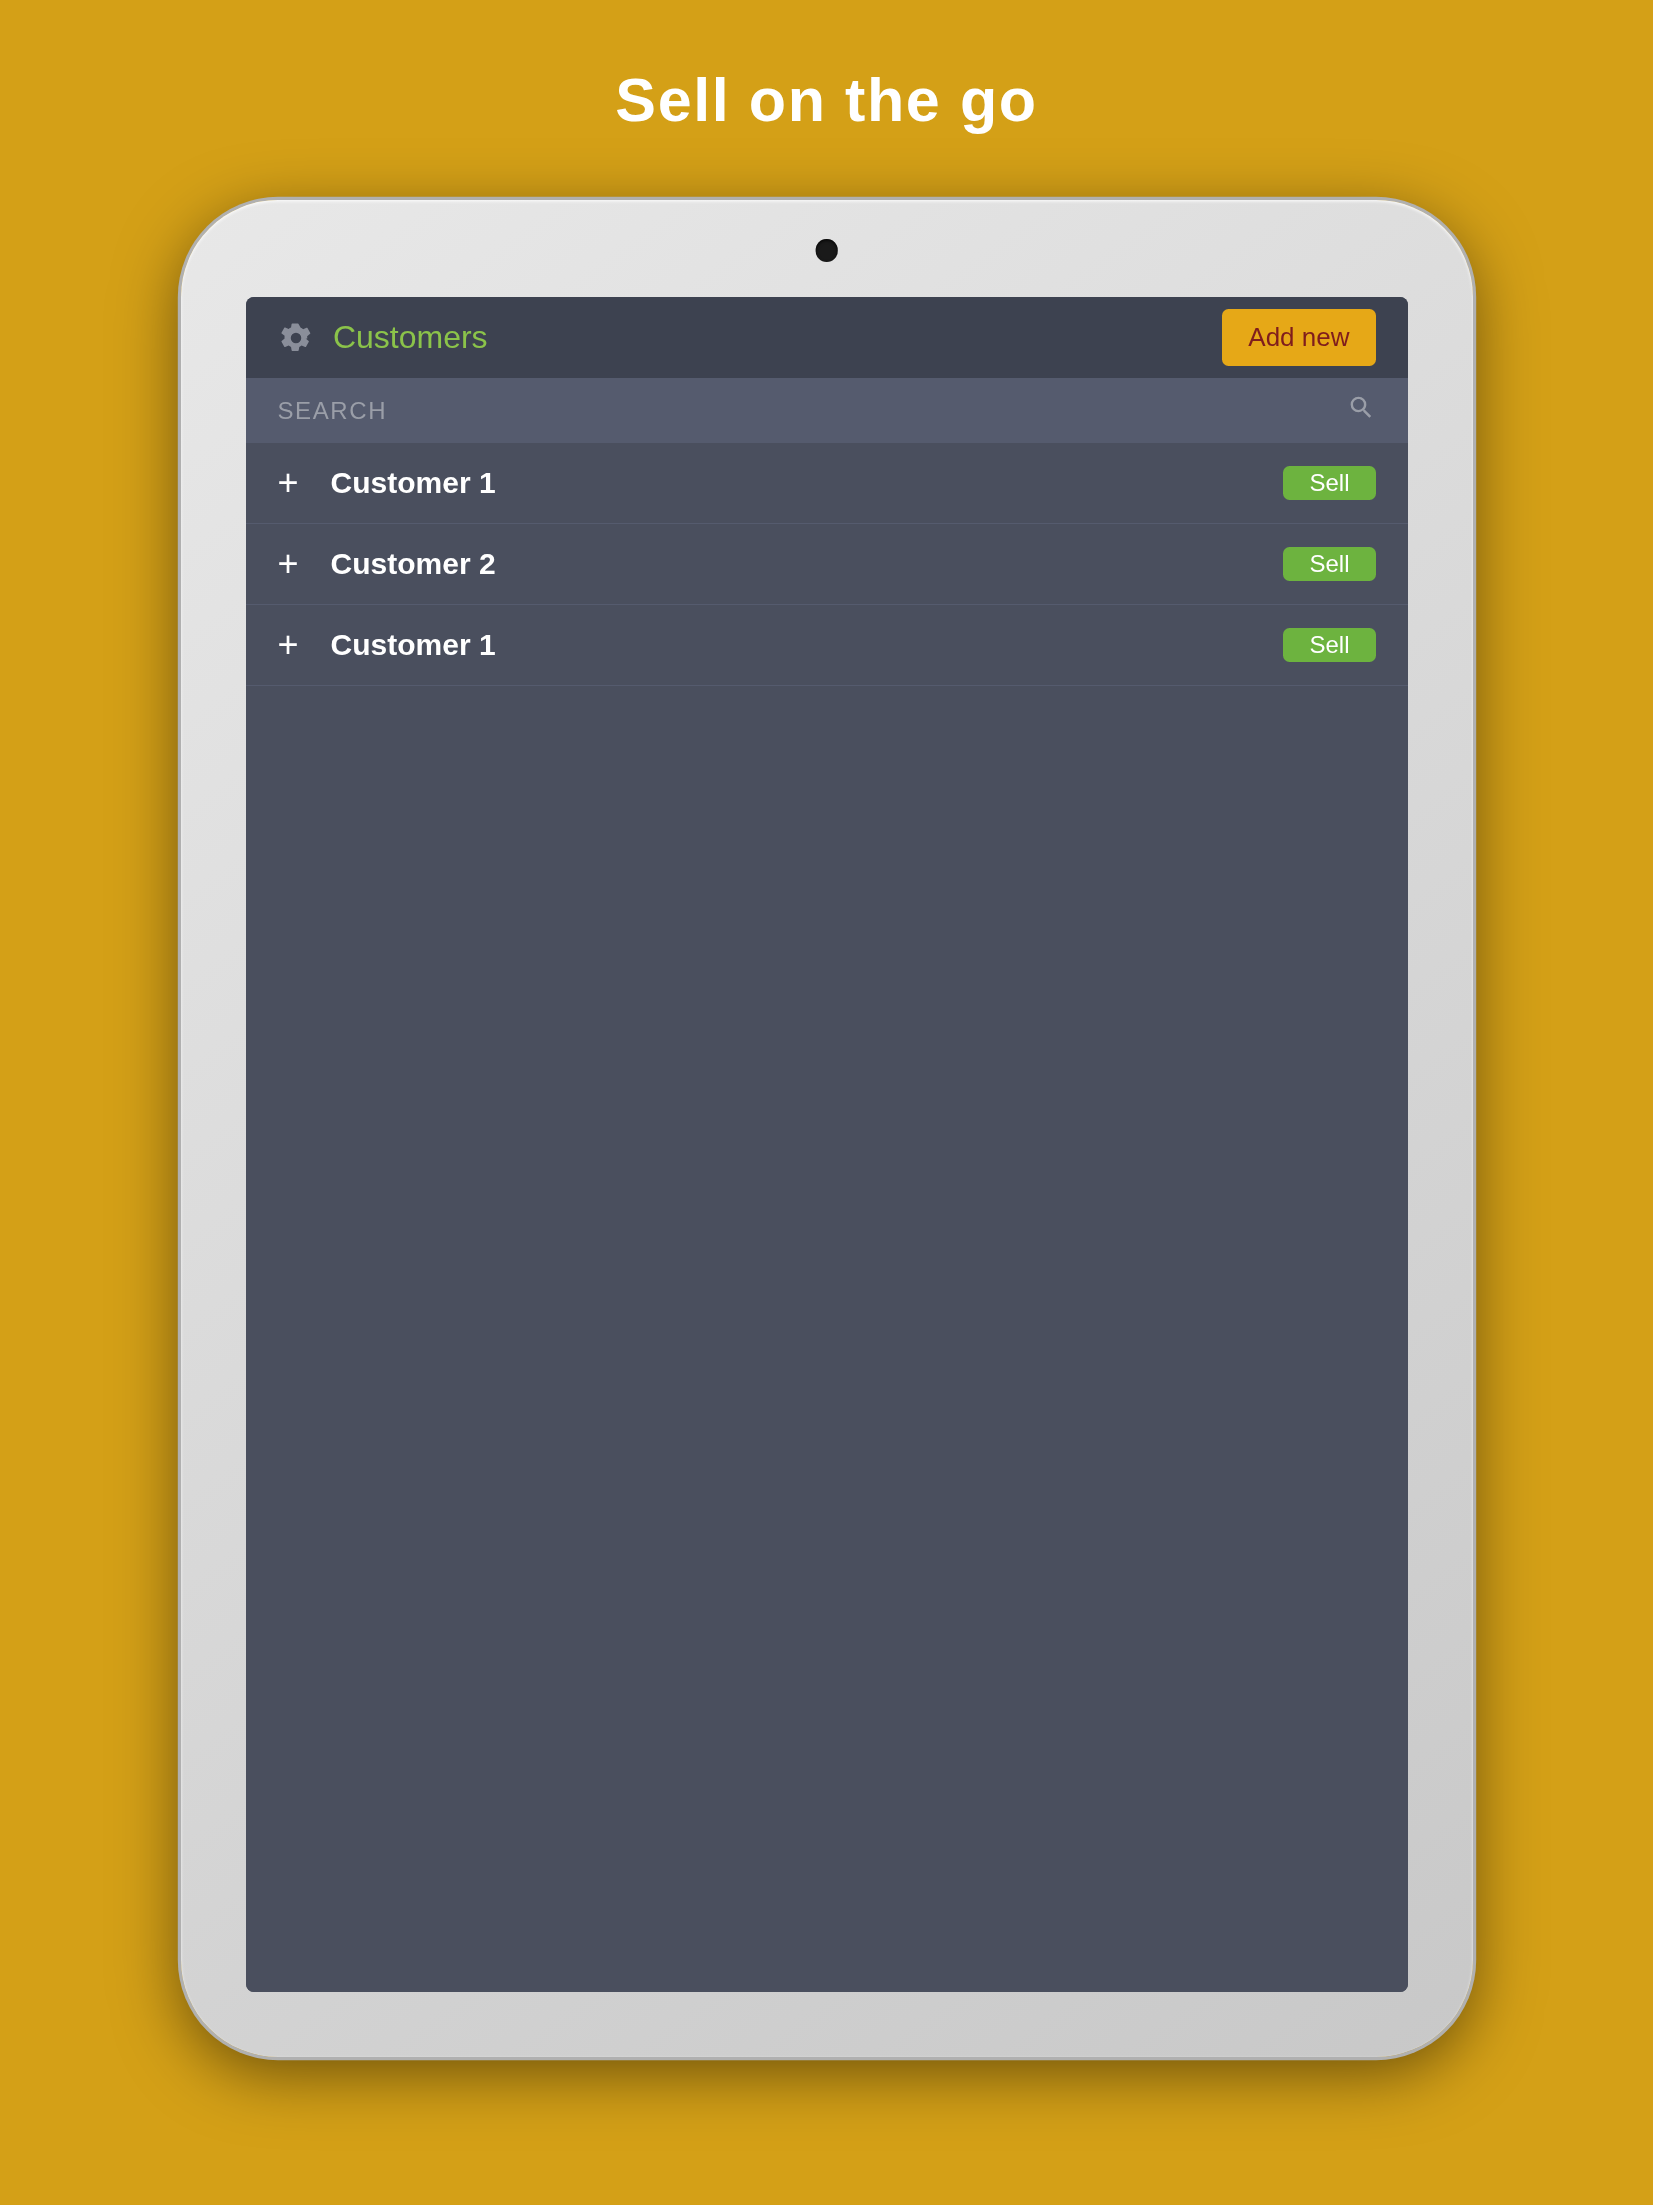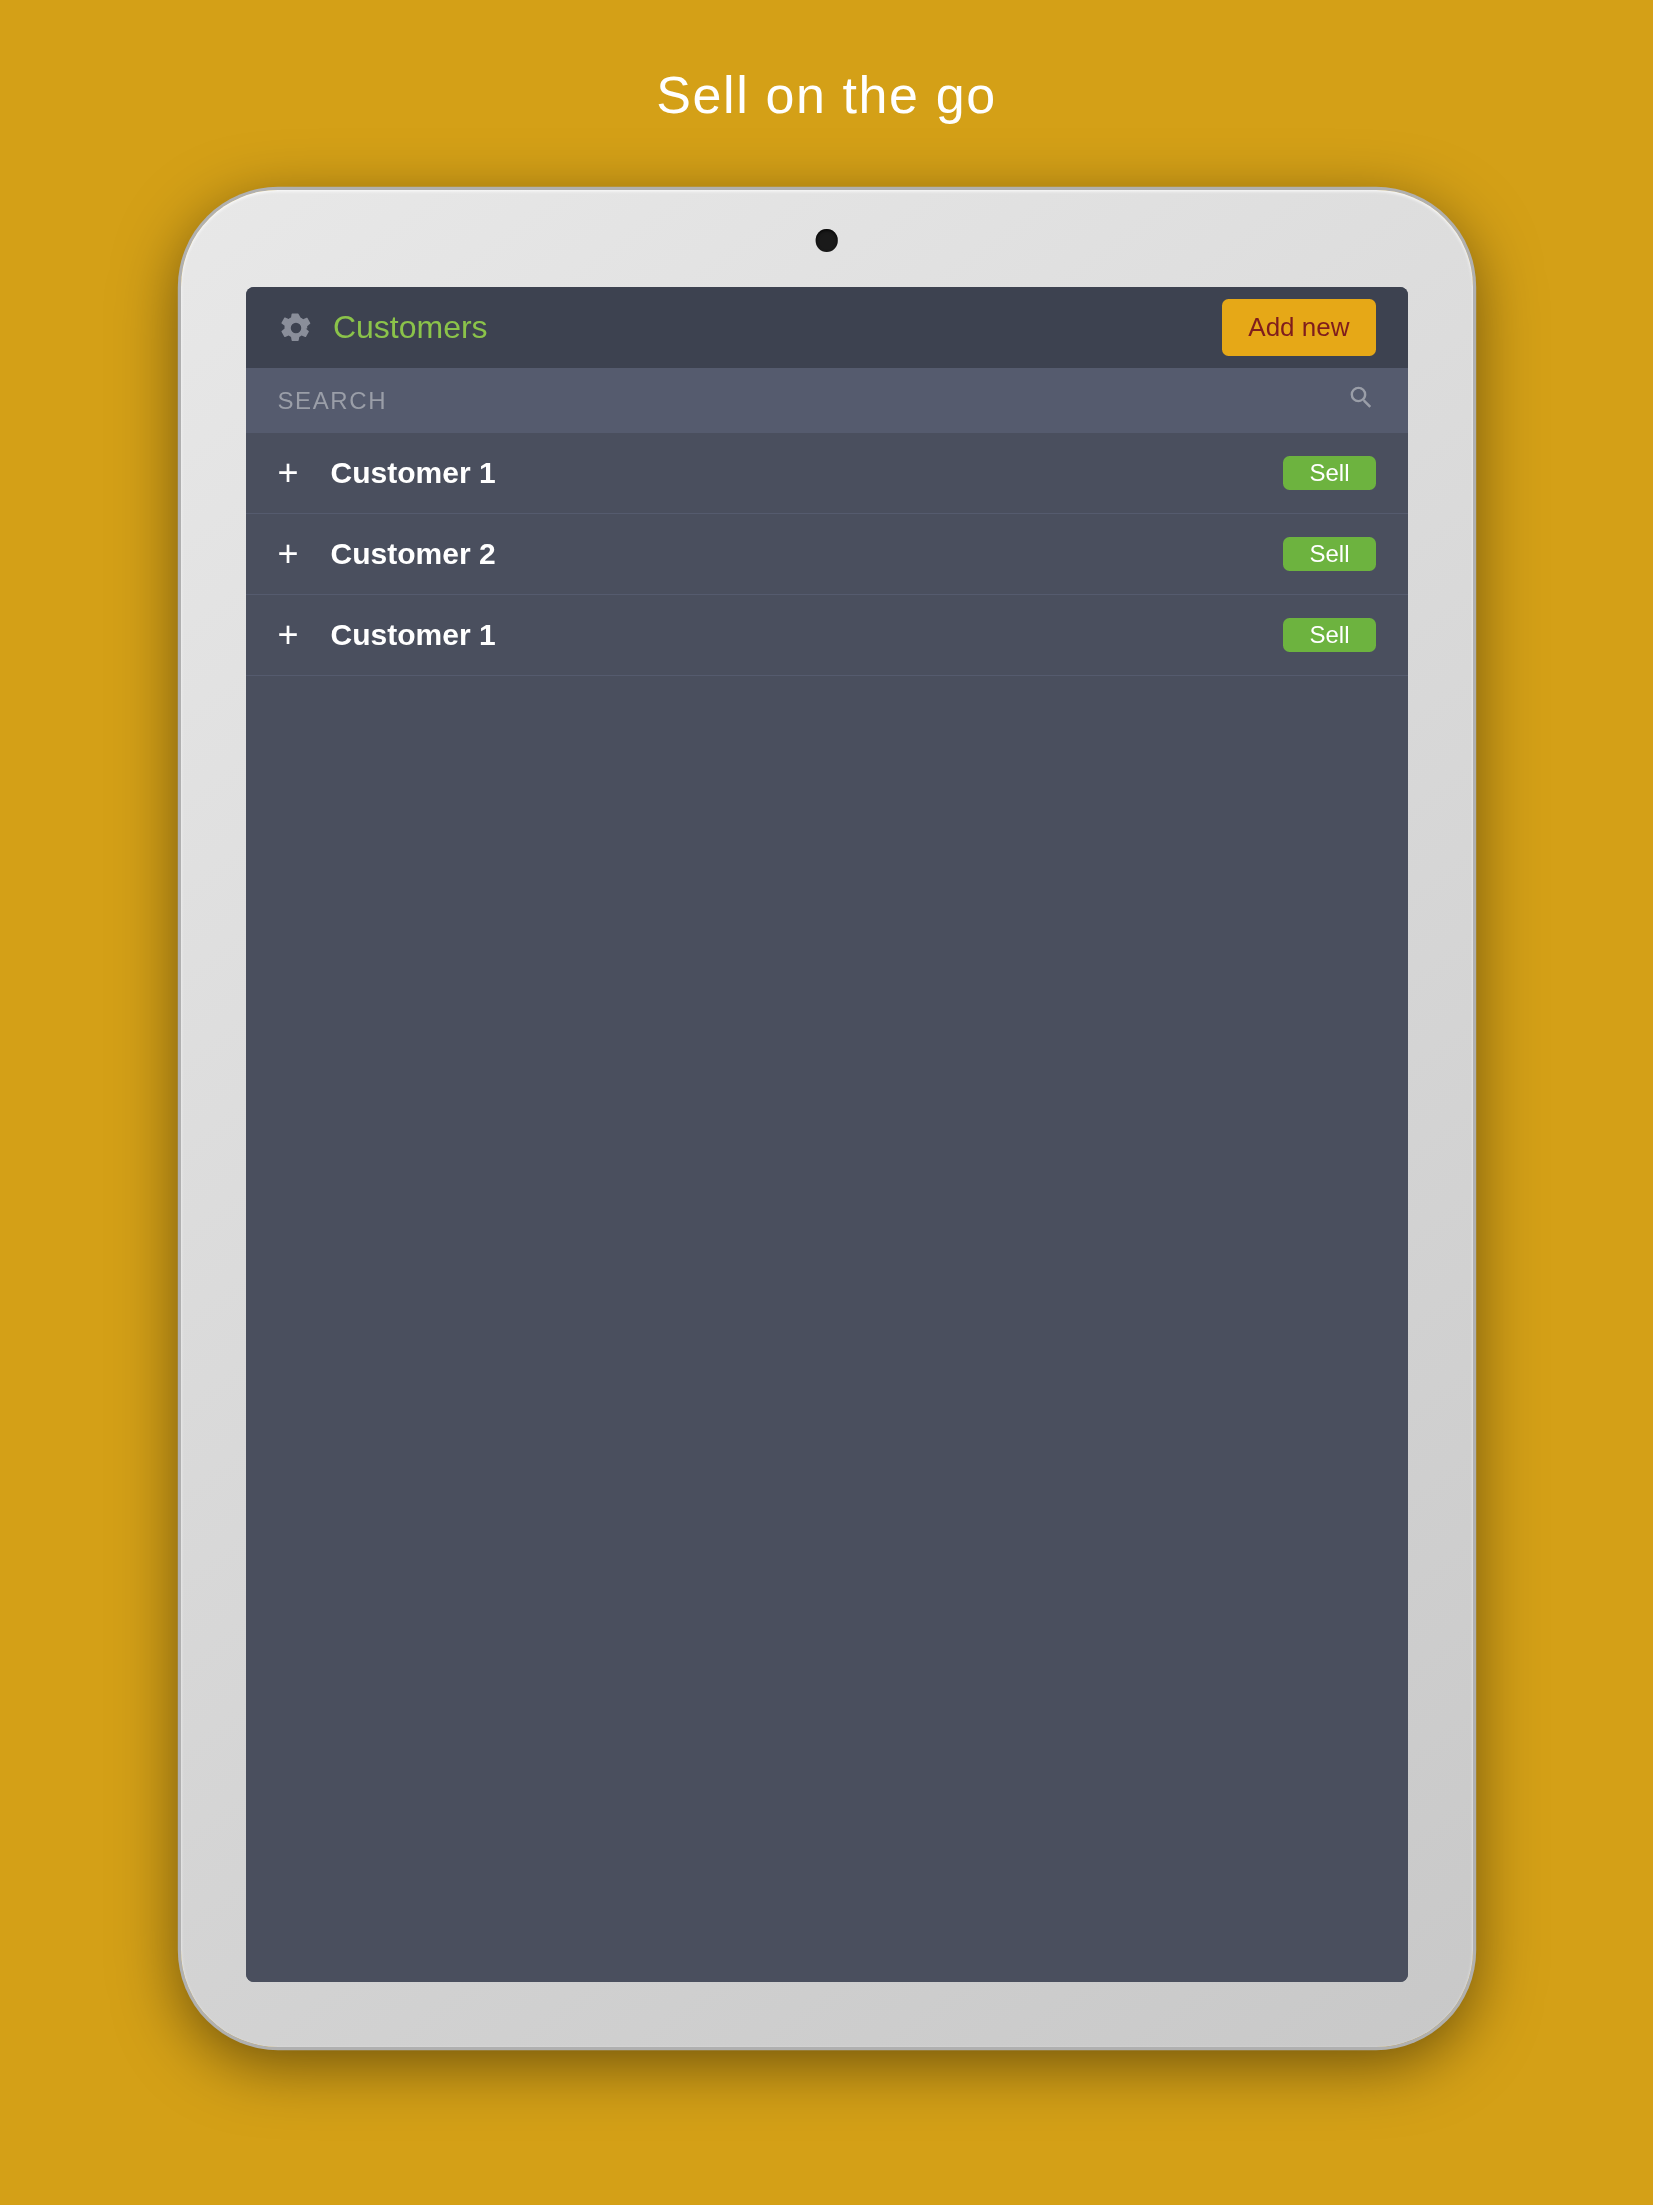--- a/index.html
+++ b/index.html
@@ -14,22 +14,22 @@
       background-color: #D4A017;
       display: flex;
       flex-direction: column;
       align-items: center;
       font-family: -apple-system, BlinkMacSystemFont, 'Helvetica Neue', Arial, sans-serif;
       overflow: hidden;
     }
 
     .page-title {
       color: #ffffff;
-      font-size: 52px;
-      font-weight: 400;
+      font-size: 61px;
+      font-weight: 700;
       margin-top: 65px;
       margin-bottom: 65px;
       letter-spacing: 1.6px;
     }
 
     .tablet-outer {
       width: 1292px;
       height: 1857px;
       background: linear-gradient(145deg, #e8e8e8, #c8c8c8);
       border-radius: 97px;

